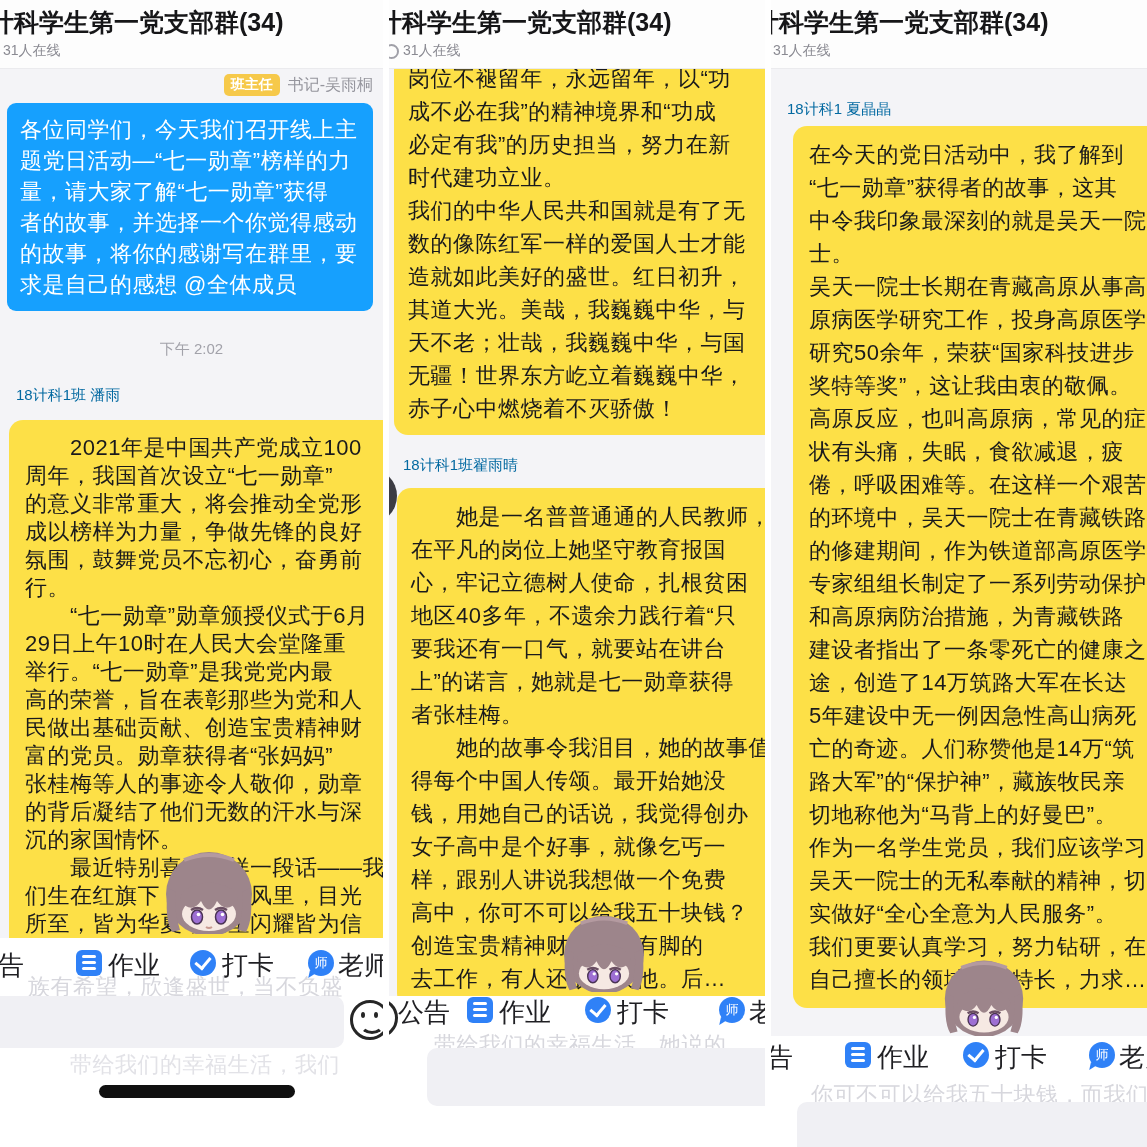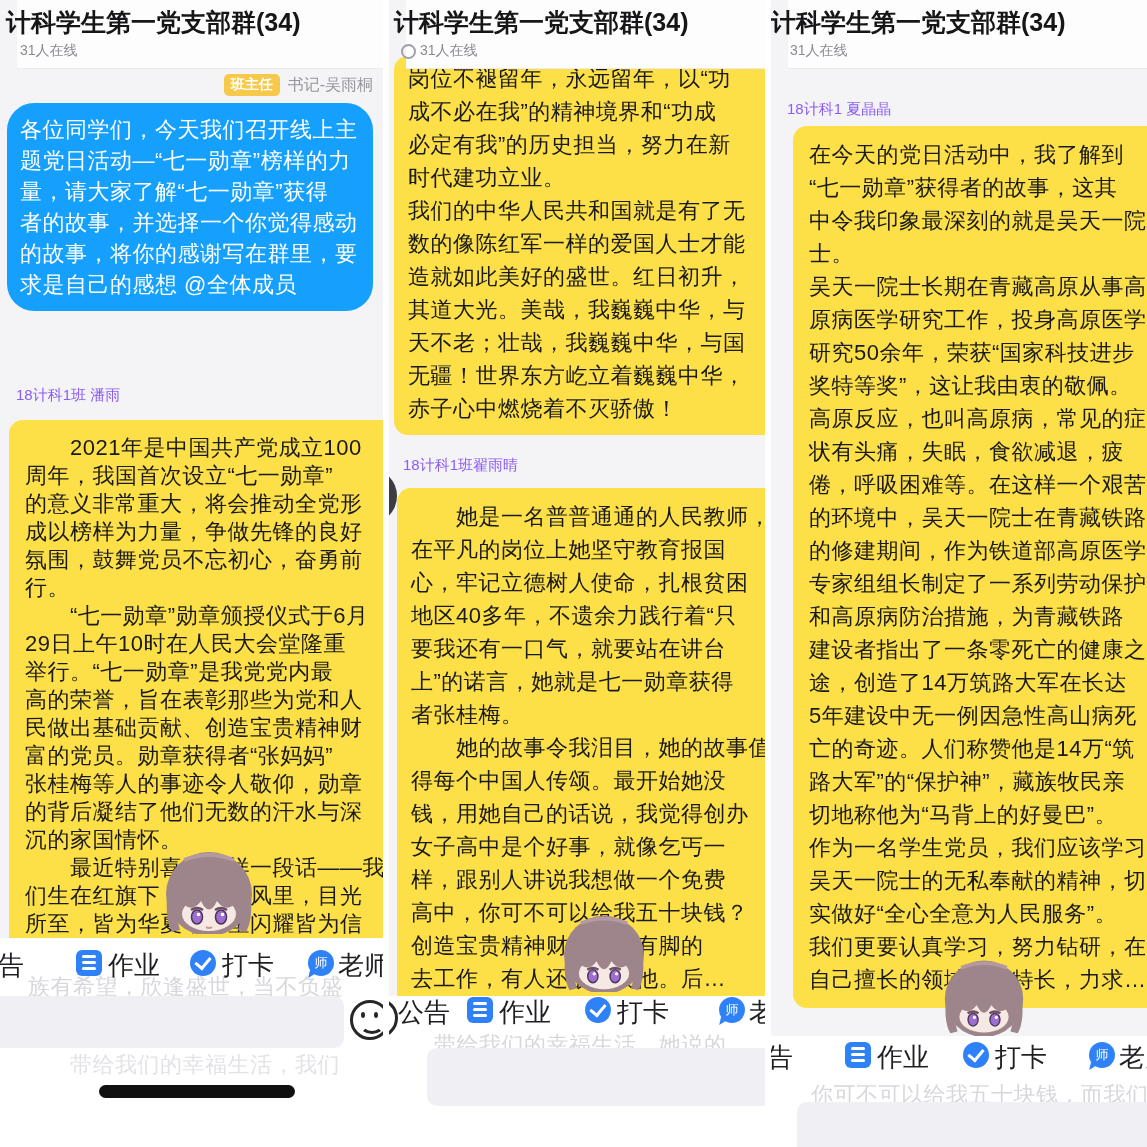--- a/index.html
+++ b/index.html
@@ -2,35 +2,35 @@
 <html><head>
 <meta charset="utf-8">
 <style>
   html,body{margin:0;padding:0;background:#ffffff;}
   body{width:1147px;height:1147px;position:relative;overflow:hidden;
        font-family:"Liberation Sans","DejaVu Sans",sans-serif;}
   .panel{position:absolute;top:0;height:1147px;background:#f4f4f7;overflow:hidden;}
   .p1{left:0;width:383px;}
   .p2{left:389px;width:376px;}
   .p3{left:771px;width:376px;}
-  .hdr{position:absolute;top:0;left:17px;right:0;height:68px;background:#fdfdfd;
+  .hdr{position:absolute;top:0;left:0;right:0;height:68px;background:#fdfdfd;
        border-bottom:1px solid #ebebee;z-index:10;}
   .hdr .title{position:absolute;top:6px;font-size:25px;font-weight:700;color:#161618;white-space:nowrap;}
   .hdr .online{position:absolute;top:42px;font-size:14px;color:#8a8a92;white-space:nowrap;
        display:flex;align-items:center;gap:4px;}
   .online-dot{width:11px;height:11px;border:2px solid #a0a0a8;border-radius:50%;display:inline-block;flex:none;}
   .sender{position:absolute;top:74px;right:10px;z-index:2;display:flex;align-items:center;
        font-size:16px;color:#95959d;white-space:nowrap;text-align:center;}
   .badge{display:inline-block;background:#f6c94a;color:#fff;font-size:14px;font-weight:700;
        padding:2px 7px;border-radius:5px;margin-right:8px;}
   .bubble{position:absolute;background:#fde047;border-radius:14px;color:#1a1a1c;
        font-size:22px;line-height:28px;letter-spacing:.5px;white-space:pre;z-index:2;}
-  .bubble.blue{background:#16a0fe;color:#fff;line-height:31px;border-radius:27px;}
+  .bubble.blue{background:#16a0fe;color:#fff;line-height:31px;border-radius:9px;}
   .time{position:absolute;width:100%;text-align:center;font-size:15px;color:#a2a2aa;z-index:2;}
-  .name{position:absolute;font-size:15px;color:#8b5cf6;z-index:2;white-space:nowrap;}
+  .name{position:absolute;font-size:15px;color:#0369a1;z-index:2;white-space:nowrap;}
   .overlay{position:absolute;left:0;right:0;bottom:0;background:#fff;z-index:3;}
   .ghost{position:absolute;font-size:22px;color:#d7d7dd;letter-spacing:.5px;white-space:nowrap;z-index:4;}
   .tb-label{position:absolute;font-size:26px;color:#1f1f23;white-space:nowrap;z-index:6;}
   .i-doc{position:absolute;width:26px;height:26px;background:#2f81f7;border-radius:6px;z-index:6;}
   .i-doc::before{content:"";position:absolute;left:6px;top:5px;width:14px;height:3px;background:#fff;
        border-radius:2px;box-shadow:0 6px 0 #fff,0 12px 0 #fff;}
   .i-check{position:absolute;width:26px;height:26px;background:#2f81f7;border-radius:50%;z-index:6;}
   .i-check::before{content:"";position:absolute;left:8px;top:4px;width:7px;height:12px;
        border:solid #fff;border-width:0 3px 3px 0;transform:rotate(40deg);}
   .i-teach{position:absolute;width:26px;height:26px;background:#2f81f7;border-radius:50%;z-index:6;
@@ -57,20 +57,21 @@
     <span>书记-吴雨桐</span>
   </div>
 
   <div class="bubble blue" style="left:7px;top:103px;width:340px;padding:11px 13px;">各位同学们，今天我们召开线上主
 题党日活动—“七一勋章”榜样的力
 量，请大家了解“七一勋章”获得
 者的故事，并选择一个你觉得感动
 的故事，将你的感谢写在群里，要
 求是自己的感想 @全体成员</div>
 
+  <div class="time" style="top:340px;">下午 2:02</div>
 
   <div class="name" style="left:16px;top:386px;">18计科1班 潘雨</div>
 
   <div class="bubble" style="left:9px;top:420px;width:400px;padding:14px 16px;">　　2021年是中国共产党成立100
 周年，我国首次设立“七一勋章”
 的意义非常重大，将会推动全党形
 成以榜样为力量，争做先锋的良好
 氛围，鼓舞党员不忘初心，奋勇前
 行。
 　　“七一勋章”勋章颁授仪式于6月

